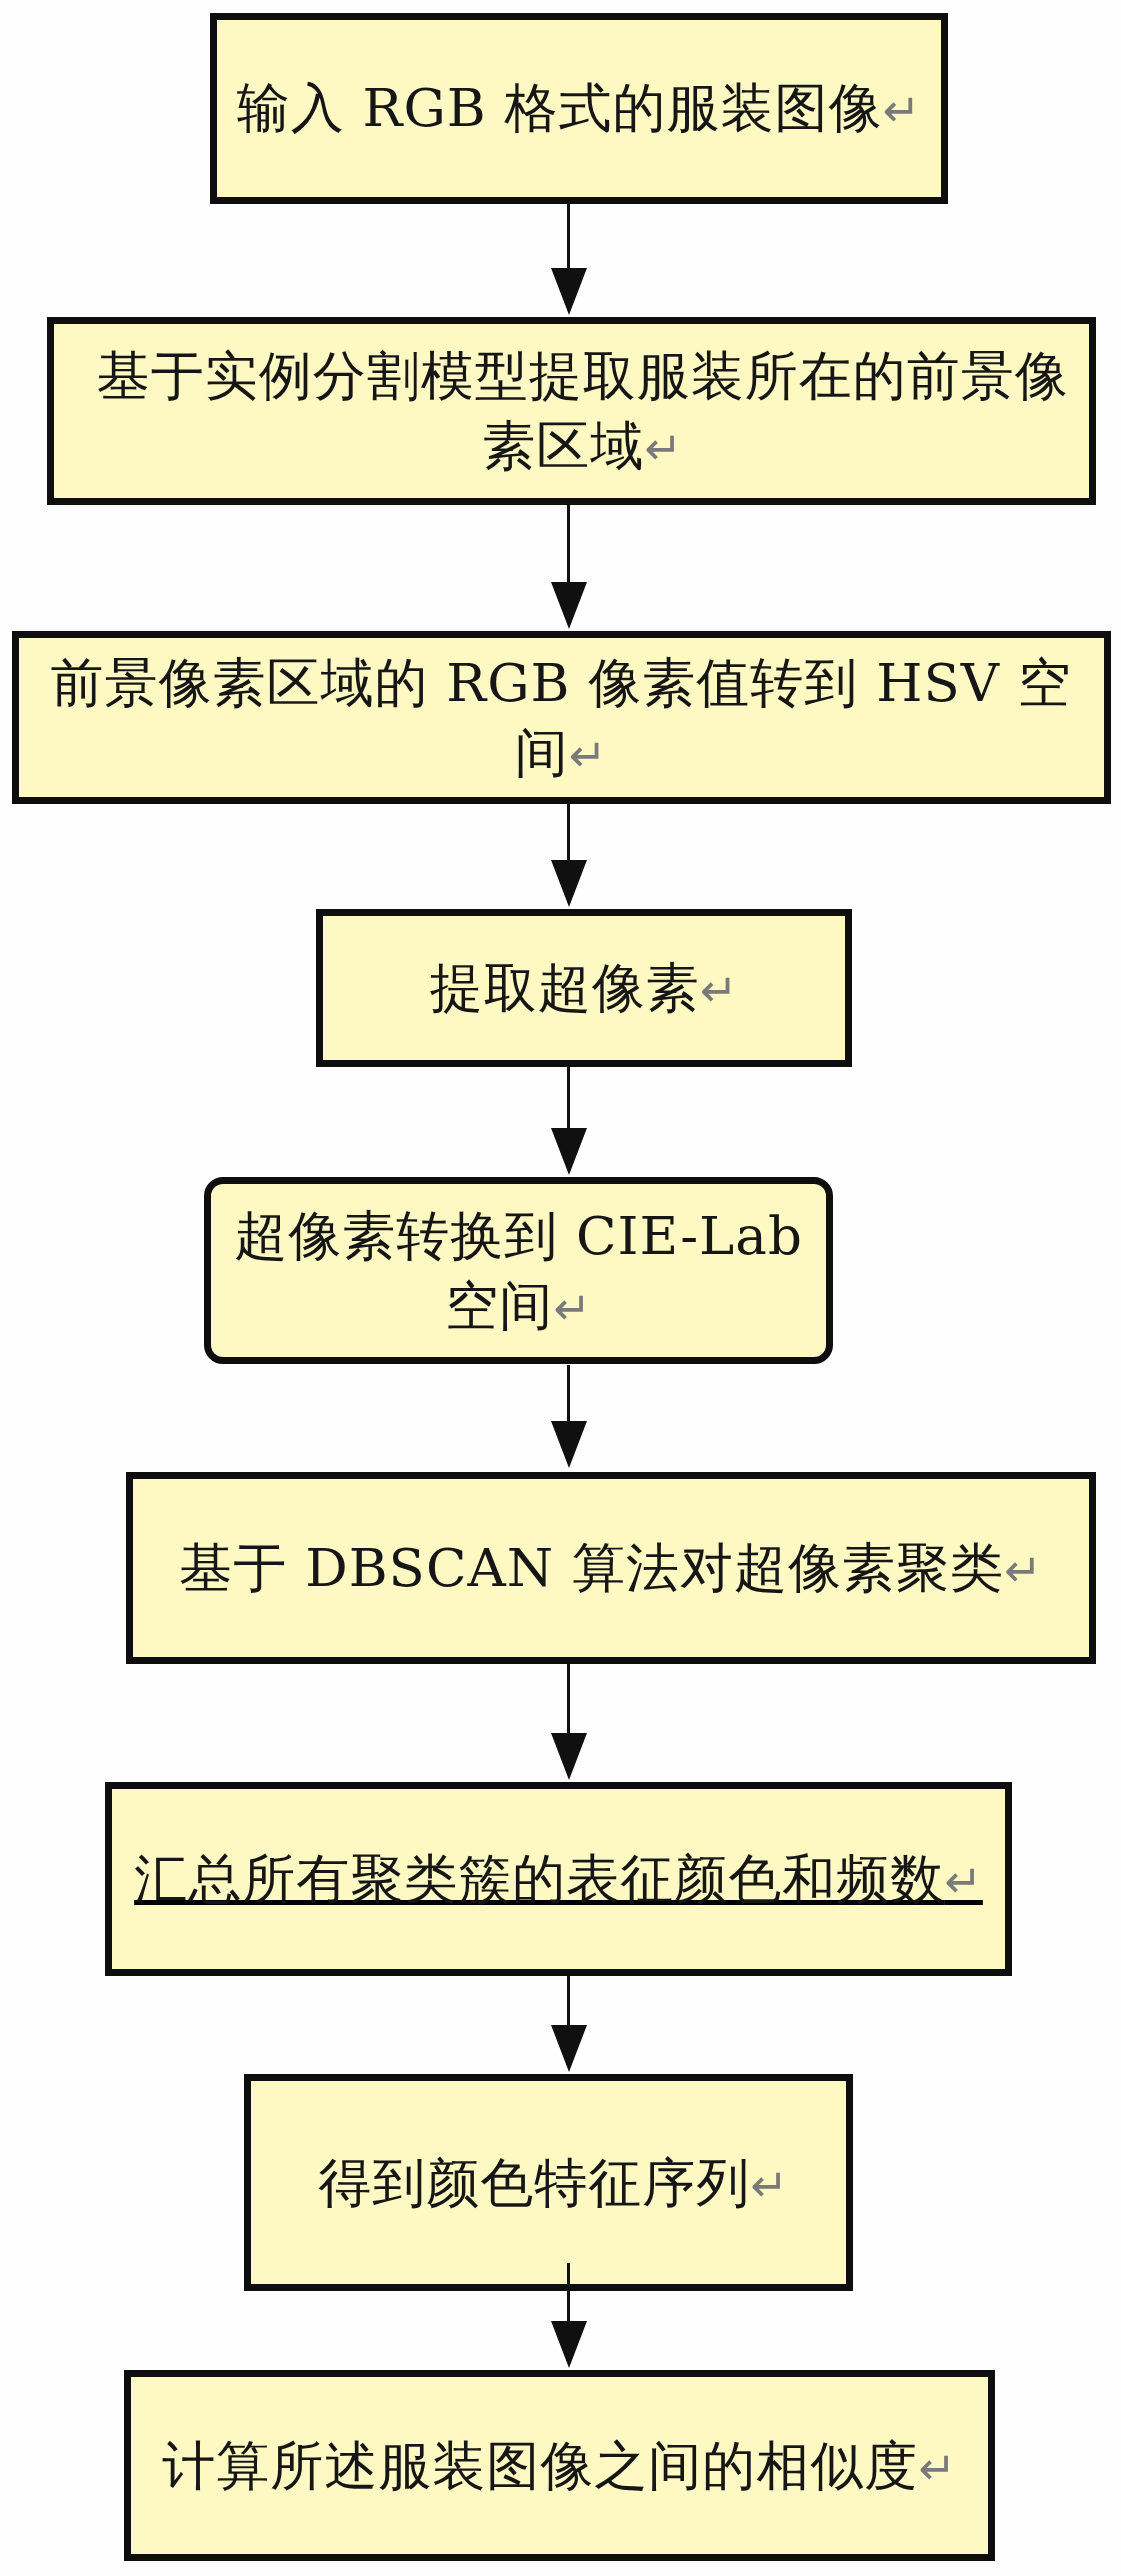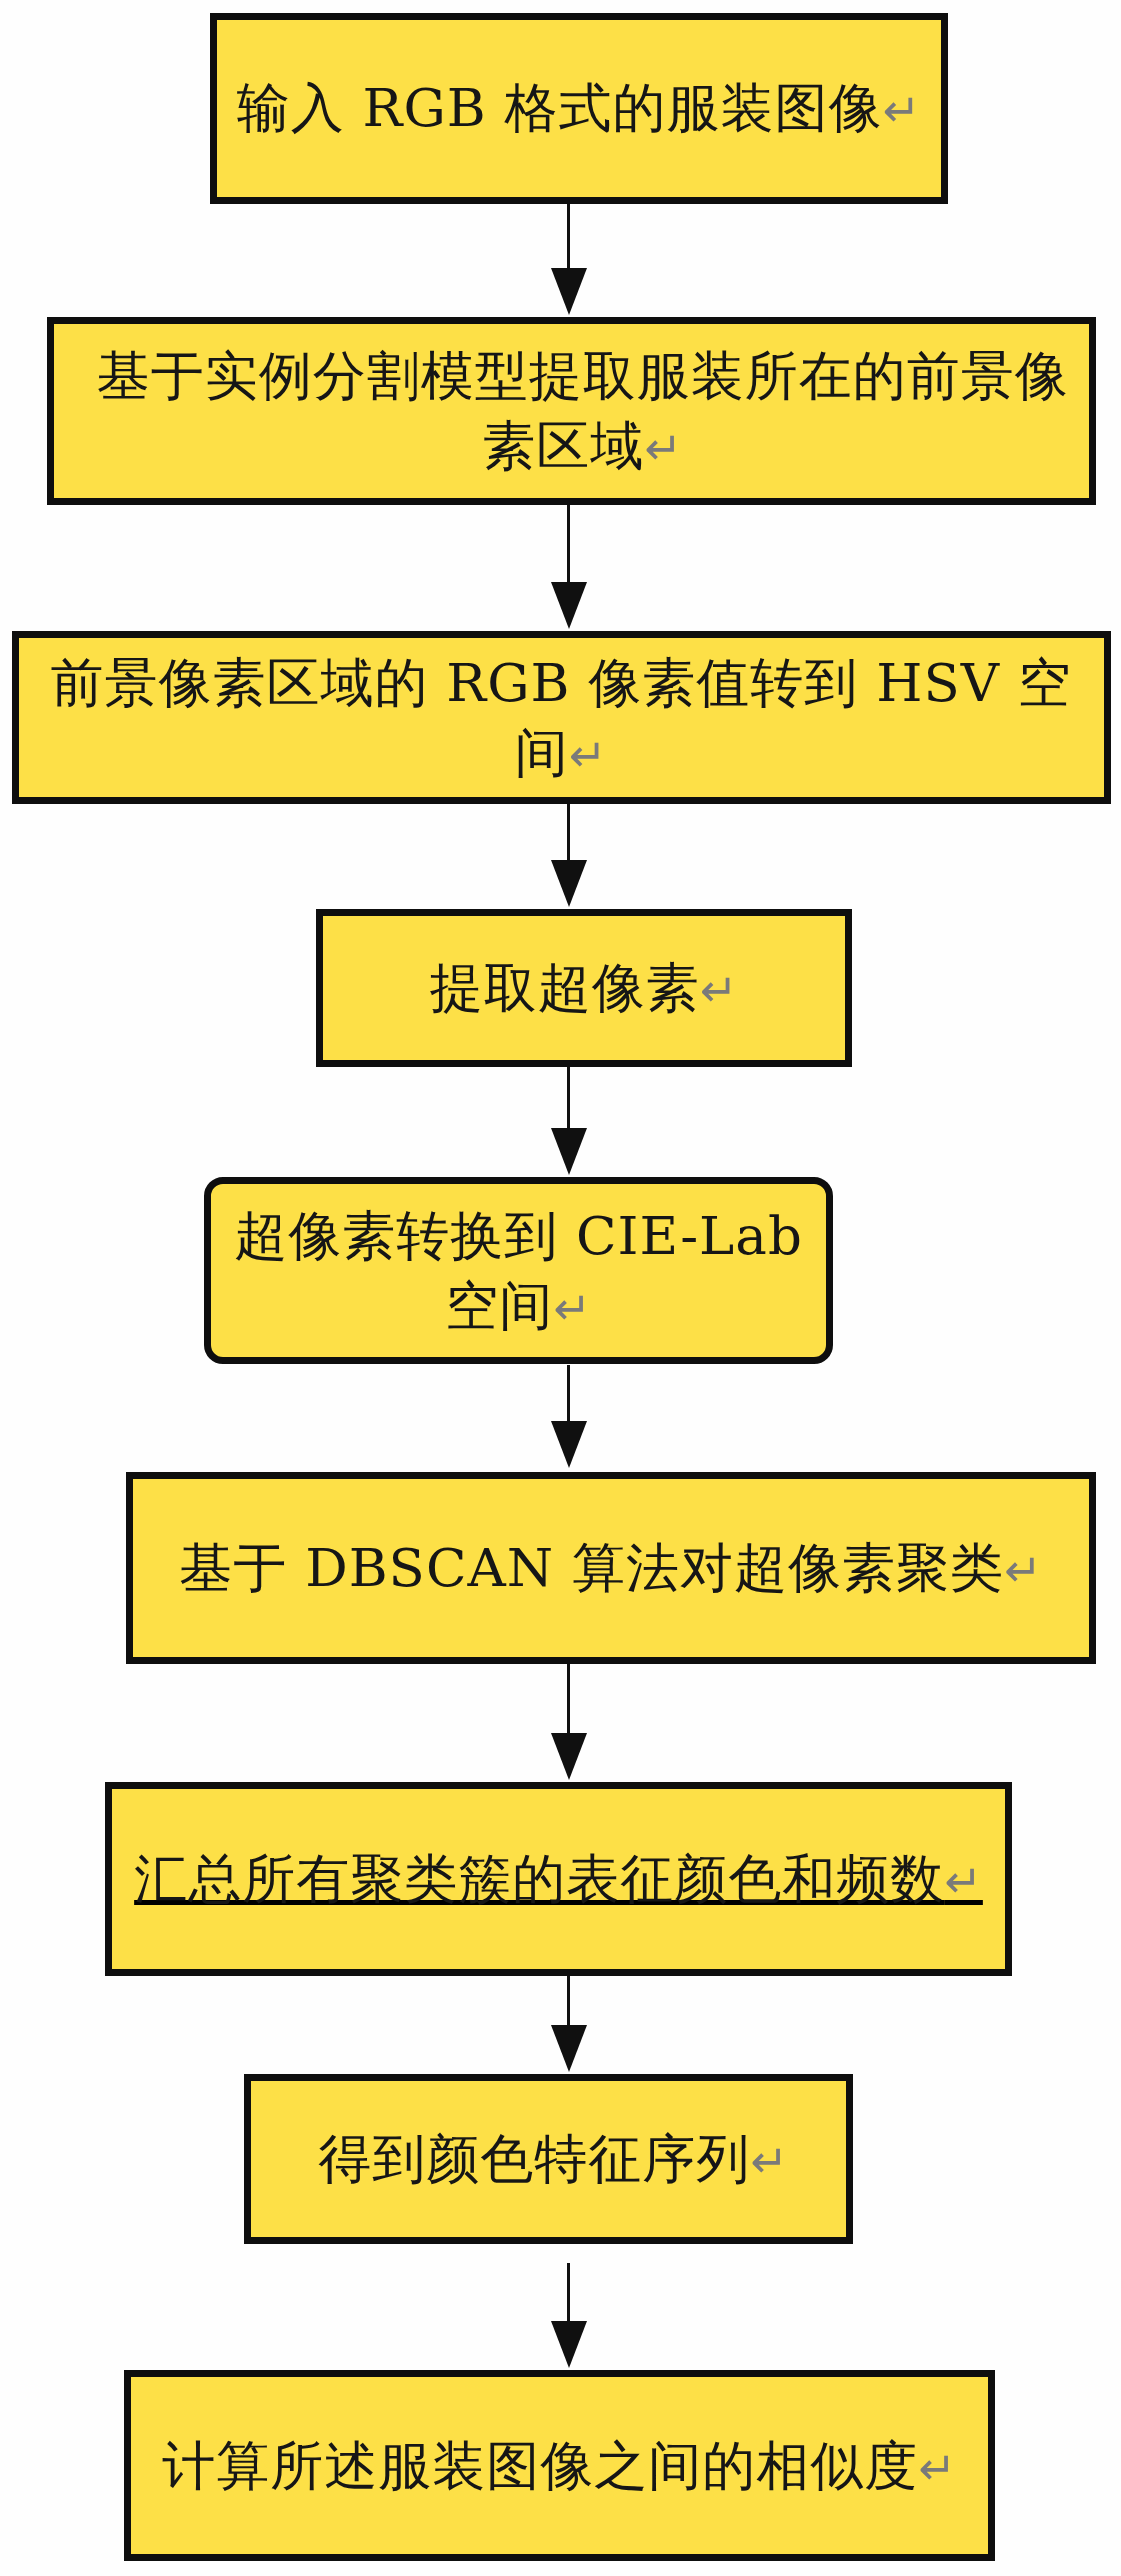--- a/index.html
+++ b/index.html
@@ -12,21 +12,21 @@
     width: 1122px;
     height: 2576px;
     background: #fefefe;
     font-family: "DejaVu Serif", "Liberation Serif", serif;
     overflow: hidden;
   }
   .flow-box {
     position: absolute;
     box-sizing: border-box;
     border: 7.8px solid #0e0e0e;
-    background: #fde047;
+    background: #fef9c3;
     display: flex;
     align-items: center;
     justify-content: center;
     text-align: center;
     padding: 3.9px 13.6px;
   }
   .flow-box .text {
     font-size: 53px;
     line-height: 1.32;
     color: #161616;
@@ -39,21 +39,21 @@
     font-family: "DejaVu Sans", "Liberation Sans", sans-serif;
   }
   
   .b1 { left: 210px; top: 12.7px;   width: 738px;  height: 191px; }
   .b2 { left: 47px;  top: 317px;  width: 1049px; height: 188px; padding-left: 36px; }
   .b3 { left: 11.7px;  top: 631px;  width: 1099px; height: 173px; }
   .b4 { left: 292px; top: 909px;  width: 536px;  height: 158px; margin-left: 24px; }
   .b5 { left: 204px; top: 1177px; width: 629px;  height: 187px; border-radius: 19px; }
   .b6 { left: 126px; top: 1472px; width: 970px;  height: 192px; }
   .b7 { left: 105px; top: 1782px; width: 907px;  height: 194px; text-decoration: underline; }
-  .b8 { left: 244px; top: 2074px; width: 609px;  height: 170px; padding-left: 24px; }
+  .b8 { left: 244px; top: 2074px; width: 609px;  height: 217px; padding-left: 24px; }
   .b9 { left: 124px; top: 2370px; width: 871px;  height: 191px; }
 
   .arrow {
     position: absolute;
     left: 549px;
     width: 39px;
     display: flex;
     flex-direction: column;
     align-items: center;
   }

